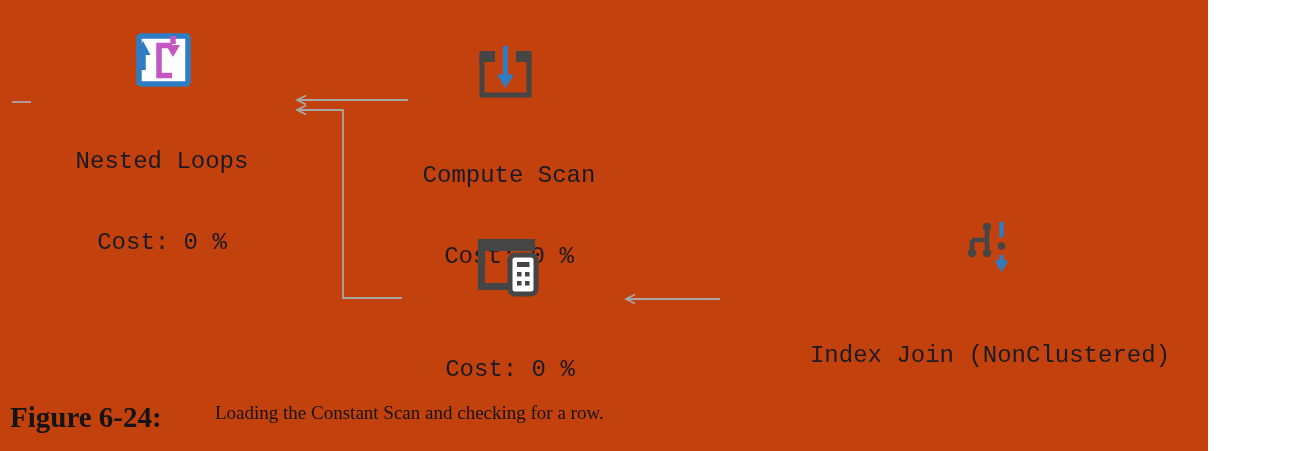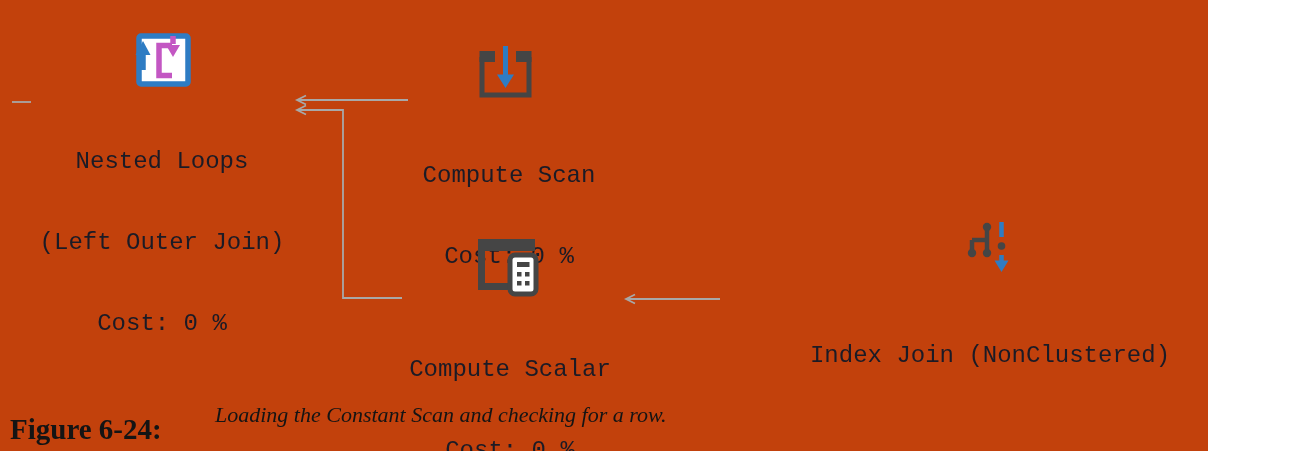--- a/index.html
+++ b/index.html
@@ -20,27 +20,26 @@
     line-height:27px;
     color:#1b1b26;
     white-space:pre;
   }
   .caption{
     position:absolute;left:0;top:401px;width:1297px;height:40px;
     font-family:"Liberation Serif","DejaVu Serif",serif;
     color:#141414;
   }
   .caption-label{
-    position:absolute;left:10px;top:12px;
+    position:absolute;left:10px;top:0;
     font-size:29px;font-weight:bold;
   }
   .caption-text{
     position:absolute;left:215px;top:1px;
-    font-size:22px;
-    font-style:italic;
+    font-size:19px;
   }
 </style>
 </head>
 <body>
 
 <div class="page">
 
   <svg class="connectors" viewBox="0 0 1297 451" xmlns="http://www.w3.org/2000/svg">
     <g stroke="#a8a8a8" stroke-width="1.8" fill="none">
 
@@ -61,21 +60,20 @@
     <svg class="node-icon" style="left:135px;top:32px" width="57" height="56" viewBox="0 0 57 56" xmlns="http://www.w3.org/2000/svg">
       <rect x="4" y="4" width="49" height="48" rx="2" fill="#fff" stroke="#2e7cc3" stroke-width="5.5"></rect>
       <line x1="8" y1="38" x2="8" y2="22" stroke="#2e7cc3" stroke-width="5.5"></line>
       <polygon points="8,9 0.5,23 15.5,23" fill="#2e7cc3"></polygon>
       <polyline points="37,13.5 24,13.5 24,43.5 37,43.5" fill="none" stroke="#c357c3" stroke-width="5.5"></polyline>
       <line x1="38" y1="4" x2="38" y2="12" stroke="#c357c3" stroke-width="5.5"></line>
       <polygon points="38,25 31,13 45,13" fill="#c357c3"></polygon>
     </svg>
     <div class="node-text" style="left:20px;top:94px;width:284px">
       <div>Nested Loops</div>
-      <div>(Left Outer Join)</div>
       <div>Cost: 0 %</div>
     </div>
   </div>
 
   <div class="plan-node">
     <svg class="node-icon" style="left:477px;top:44px" width="57" height="56" viewBox="0 0 57 56" xmlns="http://www.w3.org/2000/svg">
       <path d="M5,13 V51 H52 V13" fill="none" stroke="#454545" stroke-width="5"></path>
       <rect x="2.5" y="7" width="15.5" height="11" fill="#454545"></rect>
       <rect x="39" y="7" width="15.5" height="11" fill="#454545"></rect>
       <line x1="28.5" y1="2" x2="28.5" y2="33" stroke="#2e7cc3" stroke-width="5"></line>
@@ -93,21 +91,20 @@
       <rect x="2" y="2" width="7" height="51" fill="#454545"></rect>
       <rect x="2" y="46" width="32" height="7" fill="#454545"></rect>
       <rect x="34" y="18" width="26" height="39" rx="5" fill="#fff" stroke="#454545" stroke-width="5"></rect>
       <rect x="41" y="25" width="12.5" height="5" fill="#454545"></rect>
       <rect x="41" y="35" width="4.5" height="4.5" fill="#454545"></rect>
       <rect x="49" y="35" width="4.5" height="4.5" fill="#454545"></rect>
       <rect x="41" y="44" width="4.5" height="4.5" fill="#454545"></rect>
       <rect x="49" y="44" width="4.5" height="4.5" fill="#454545"></rect>
     </svg>
     <div class="node-text" style="left:368px;top:302px;width:284px">
-      <div>Compute Scalar</div>
       <div>Cost: 0 %</div>
     </div>
   </div>
 
   <div class="plan-node">
     <svg class="node-icon" style="left:963px;top:216px" width="58" height="58" viewBox="0 0 58 58" xmlns="http://www.w3.org/2000/svg">
       <g stroke="#454545" stroke-width="4.5" fill="#454545">
         <circle cx="24" cy="11" r="4.2" stroke="none"></circle>
         <line x1="24" y1="11" x2="24" y2="24" fill="none"></line>
         <line x1="9" y1="24" x2="24" y2="24" fill="none"></line>

